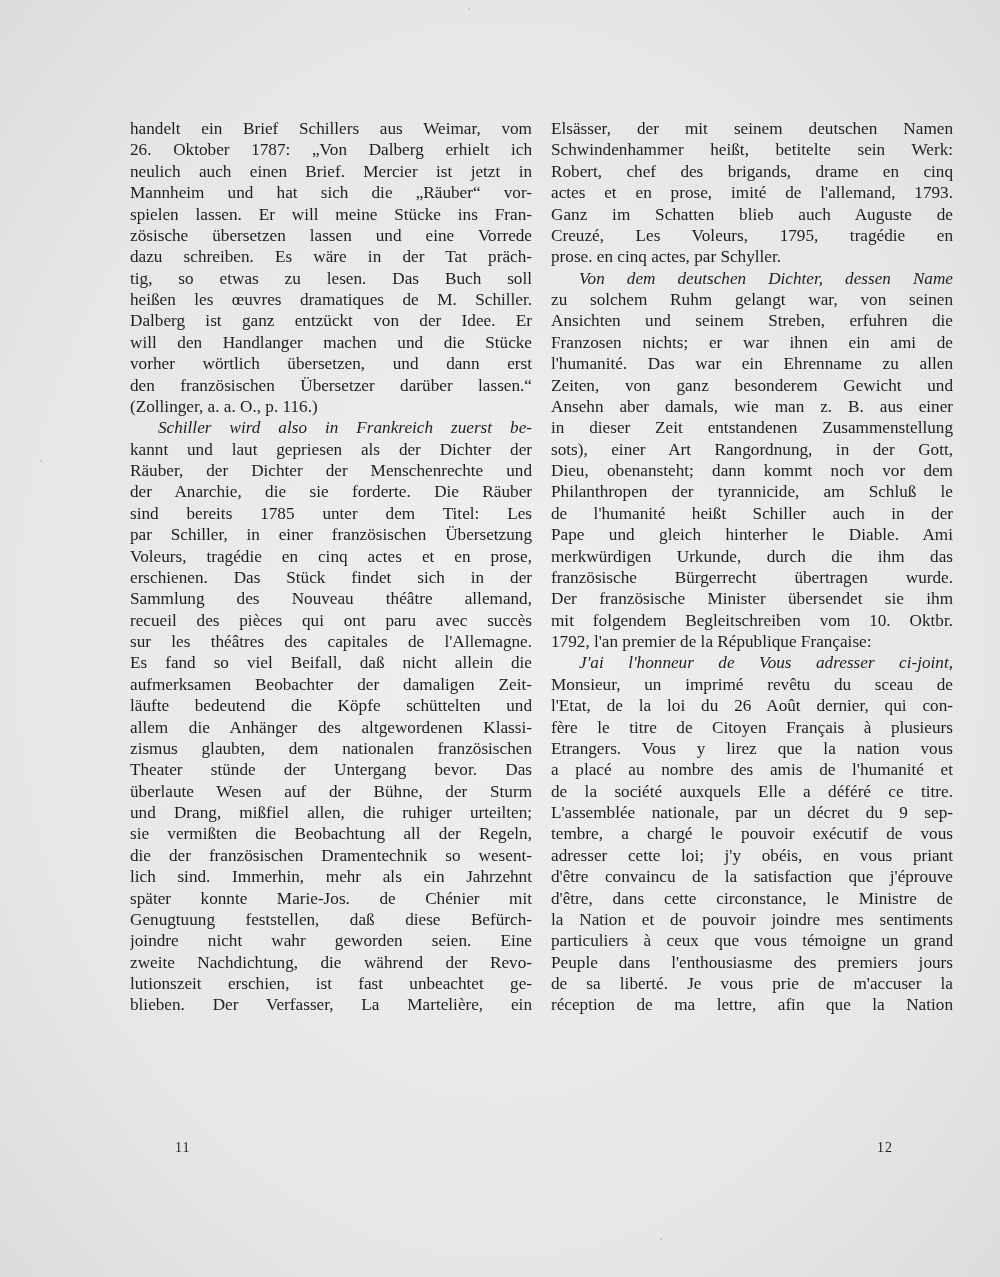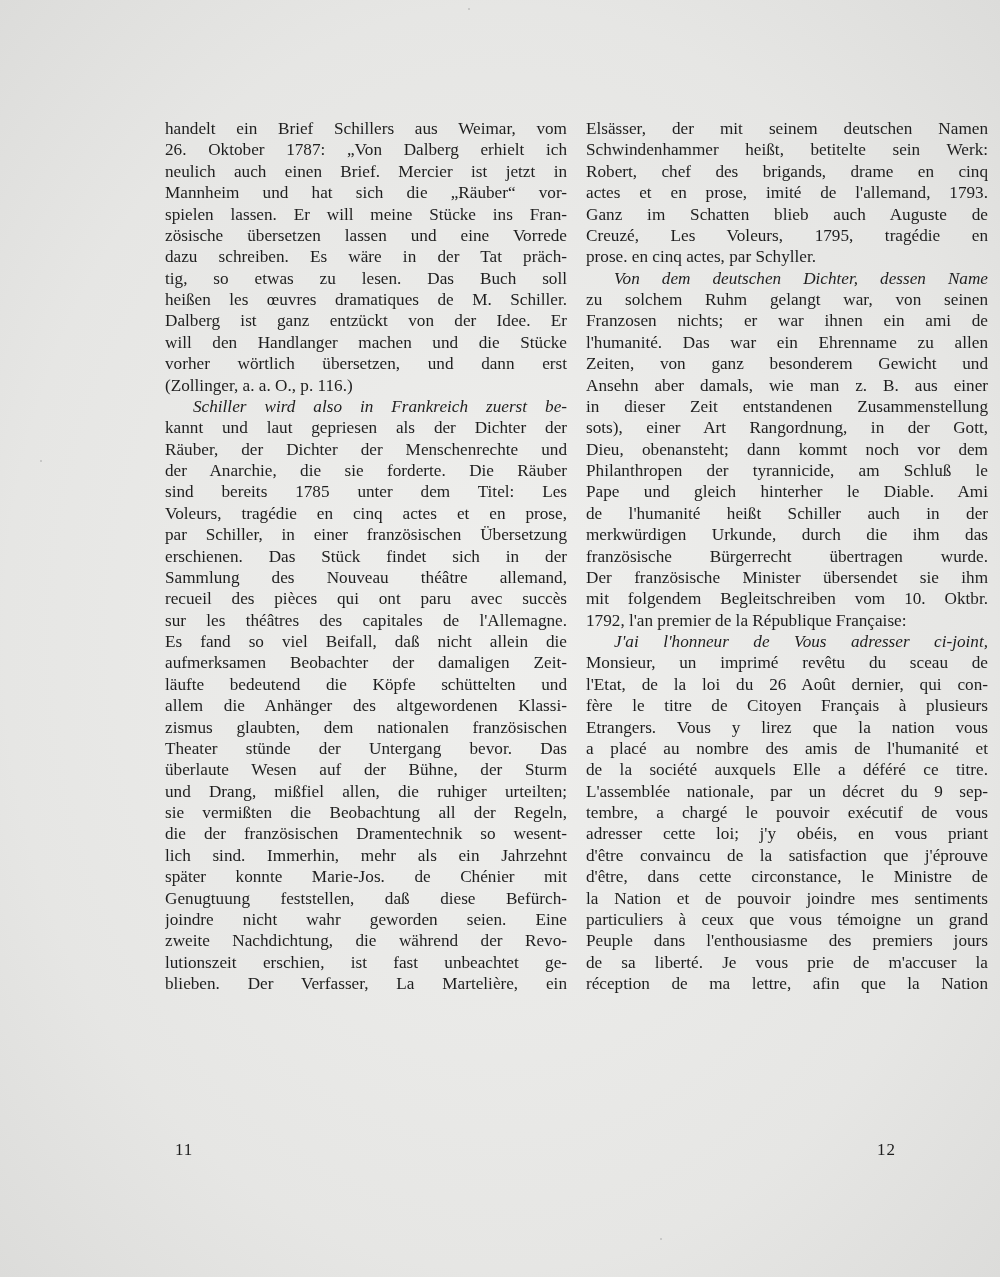--- a/index.html
+++ b/index.html
@@ -9,38 +9,37 @@
       background-image: radial-gradient(ellipse at 50% 50%, #efefed 0%, #e6e6e4 70%, #dcdcda 100%);
       position: relative; overflow: hidden;
       font-family: "Liberation Serif", "DejaVu Serif", serif;
       color: #1e1e1e;
     }
     .column {
       position: absolute;
       top: 118px;
       width: 402px;
       font-size: 17.2px;
-      margin-left: 35px;
     }
     .column.left { left: 130px; }
     .column.right { left: 551px; }
     .line {
       height: 21.38px;
       line-height: 21.38px;
       white-space: nowrap;
       text-align: justify;
       text-align-last: justify;
       overflow: hidden;
     }
     .line.last { text-align-last: left; }
     .line.indent { padding-left: 28px; font-style: italic; }
     .page-number {
       position: absolute;
       top: 1140px;
-      font-size: 17px;
+      font-size: 14px;
       letter-spacing: 1px;
     }
     .page-number.left { left: 175px; }
     .page-number.right { left: 877px; }
     .speck { position: absolute; width: 2px; height: 2px; background: #9a9a98; border-radius: 50%; opacity: .5; }
   </style>
 </head>
 <body>
 
 <div>
@@ -50,28 +49,29 @@
       <div class="line">neulich auch einen Brief. Mercier ist jetzt in</div>
       <div class="line">Mannheim und hat sich die „Räuber“ vor-</div>
       <div class="line">spielen lassen. Er will meine Stücke ins Fran-</div>
       <div class="line">zösische übersetzen lassen und eine Vorrede</div>
       <div class="line">dazu schreiben. Es wäre in der Tat präch-</div>
       <div class="line">tig, so etwas zu lesen. Das Buch soll</div>
       <div class="line">heißen les œuvres dramatiques de M. Schiller.</div>
       <div class="line">Dalberg ist ganz entzückt von der Idee. Er</div>
       <div class="line">will den Handlanger machen und die Stücke</div>
       <div class="line">vorher wörtlich übersetzen, und dann erst</div>
+      <div class="line">den französischen Übersetzer darüber lassen.“</div>
       <div class="line last">(Zollinger, a. a. O., p. 116.)</div>
       <div class="line indent">Schiller wird also in Frankreich zuerst be-</div>
       <div class="line">kannt und laut gepriesen als der Dichter der</div>
       <div class="line">Räuber, der Dichter der Menschenrechte und</div>
       <div class="line">der Anarchie, die sie forderte. Die Räuber</div>
       <div class="line">sind bereits 1785 unter dem Titel: Les</div>
+      <div class="line">par Schiller, in einer französischen Übersetzung</div>
       <div class="line">Voleurs, tragédie en cinq actes et en prose,</div>
-      <div class="line">par Schiller, in einer französischen Übersetzung</div>
       <div class="line">erschienen. Das Stück findet sich in der</div>
       <div class="line">Sammlung des Nouveau théâtre allemand,</div>
       <div class="line">recueil des pièces qui ont paru avec succès</div>
       <div class="line">sur les théâtres des capitales de l'Allemagne.</div>
       <div class="line">Es fand so viel Beifall, daß nicht allein die</div>
       <div class="line">aufmerksamen Beobachter der damaligen Zeit-</div>
       <div class="line">läufte bedeutend die Köpfe schüttelten und</div>
       <div class="line">allem die Anhänger des altgewordenen Klassi-</div>
       <div class="line">zismus glaubten, dem nationalen französischen</div>
       <div class="line">Theater stünde der Untergang bevor. Das</div>
@@ -90,30 +90,31 @@
   <div class="column right" id="col-right">
       <div class="line">Elsässer, der mit seinem deutschen Namen</div>
       <div class="line">Schwindenhammer heißt, betitelte sein Werk:</div>
       <div class="line">Robert, chef des brigands, drame en cinq</div>
       <div class="line">actes et en prose, imité de l'allemand, 1793.</div>
       <div class="line">Ganz im Schatten blieb auch Auguste de</div>
       <div class="line">Creuzé, Les Voleurs, 1795, tragédie en</div>
       <div class="line last">prose. en cinq actes, par Schyller.</div>
       <div class="line indent">Von dem deutschen Dichter, dessen Name</div>
       <div class="line">zu solchem Ruhm gelangt war, von seinen</div>
+      <div class="line">Ansichten und seinem Streben, erfuhren die</div>
       <div class="line">Franzosen nichts; er war ihnen ein ami de</div>
       <div class="line">l'humanité. Das war ein Ehrenname zu allen</div>
       <div class="line">Zeiten, von ganz besonderem Gewicht und</div>
       <div class="line">Ansehn aber damals, wie man z. B. aus einer</div>
       <div class="line">in dieser Zeit entstandenen Zusammenstellung</div>
       <div class="line">sots), einer Art Rangordnung, in der Gott,</div>
       <div class="line">Dieu, obenansteht; dann kommt noch vor dem</div>
       <div class="line">Philanthropen der tyrannicide, am Schluß le</div>
+      <div class="line">de l'humanité heißt Schiller auch in der</div>
       <div class="line">Pape und gleich hinterher le Diable. Ami</div>
-      <div class="line">de l'humanité heißt Schiller auch in der</div>
       <div class="line">merkwürdigen Urkunde, durch die ihm das</div>
       <div class="line">französische Bürgerrecht übertragen wurde.</div>
       <div class="line">Der französische Minister übersendet sie ihm</div>
       <div class="line">mit folgendem Begleitschreiben vom 10. Oktbr.</div>
       <div class="line last">1792, l'an premier de la République Française:</div>
       <div class="line indent">J'ai l'honneur de Vous adresser ci-joint,</div>
       <div class="line">Monsieur, un imprimé revêtu du sceau de</div>
       <div class="line">l'Etat, de la loi du 26 Août dernier, qui con-</div>
       <div class="line">fère le titre de Citoyen Français à plusieurs</div>
       <div class="line">Etrangers. Vous y lirez que la nation vous</div>

